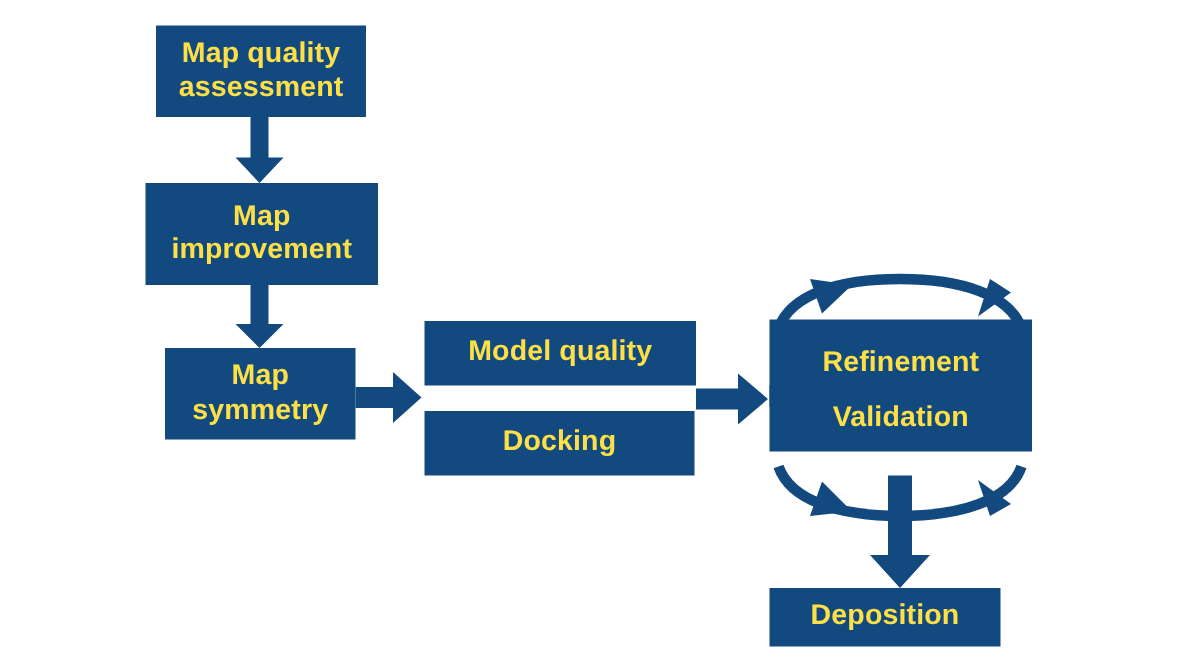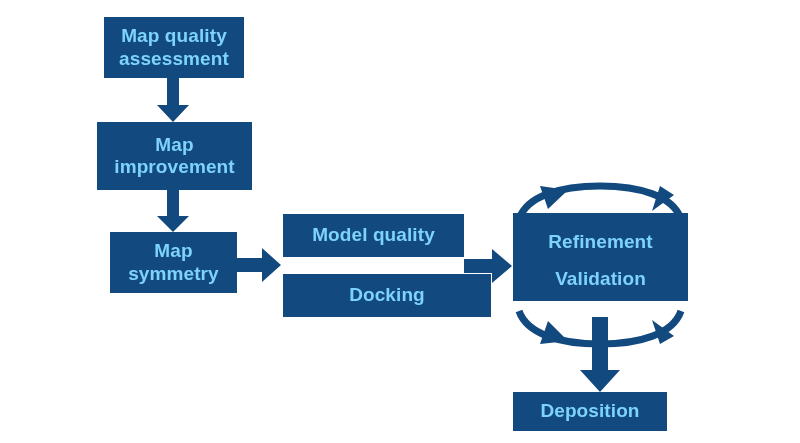--- a/index.html
+++ b/index.html
@@ -15,21 +15,21 @@
   }
   #diagram {
     position: relative;
     width: 800px;
     height: 443px;
     background: #ffffff;
   }
   .node {
     position: absolute;
     background: #12497e;
-    color: #7dd3fc;
+    color: #fde047;
     display: flex;
     align-items: center;
     justify-content: center;
     text-align: center;
     font-size: 19px;
     font-weight: 700;
     line-height: 1.18;
     letter-spacing: 0.1px;
     box-sizing: border-box;
     padding: 2px 6px;
@@ -97,21 +97,21 @@
 assessment</div>
 
   <div class="node" style="left:97px; top:122px; width:155px; height:68px;">Map
 improvement</div>
 
   <div class="node" style="left:110px; top:232px; width:127px; height:61px;">Map
 symmetry</div>
 
   <div class="node" style="left:283px; top:214px; width:181px; height:43px;">Model quality</div>
 
-  <div class="node" style="left:283px; top:274px; width:208px; height:43px;">Docking</div>
+  <div class="node" style="left:283px; top:274px; width:180px; height:43px;">Docking</div>
 
   <div class="node" style="left:513px; top:213px; width:175px; height:58px;">Refinement</div>
 
   <div class="node" style="left:513px; top:257px; width:175px; height:44px;">Validation</div>
 
   <div class="node" style="left:513px; top:392px; width:154px; height:39px;">Deposition</div>
 
 </div>
 
 </body></html>

